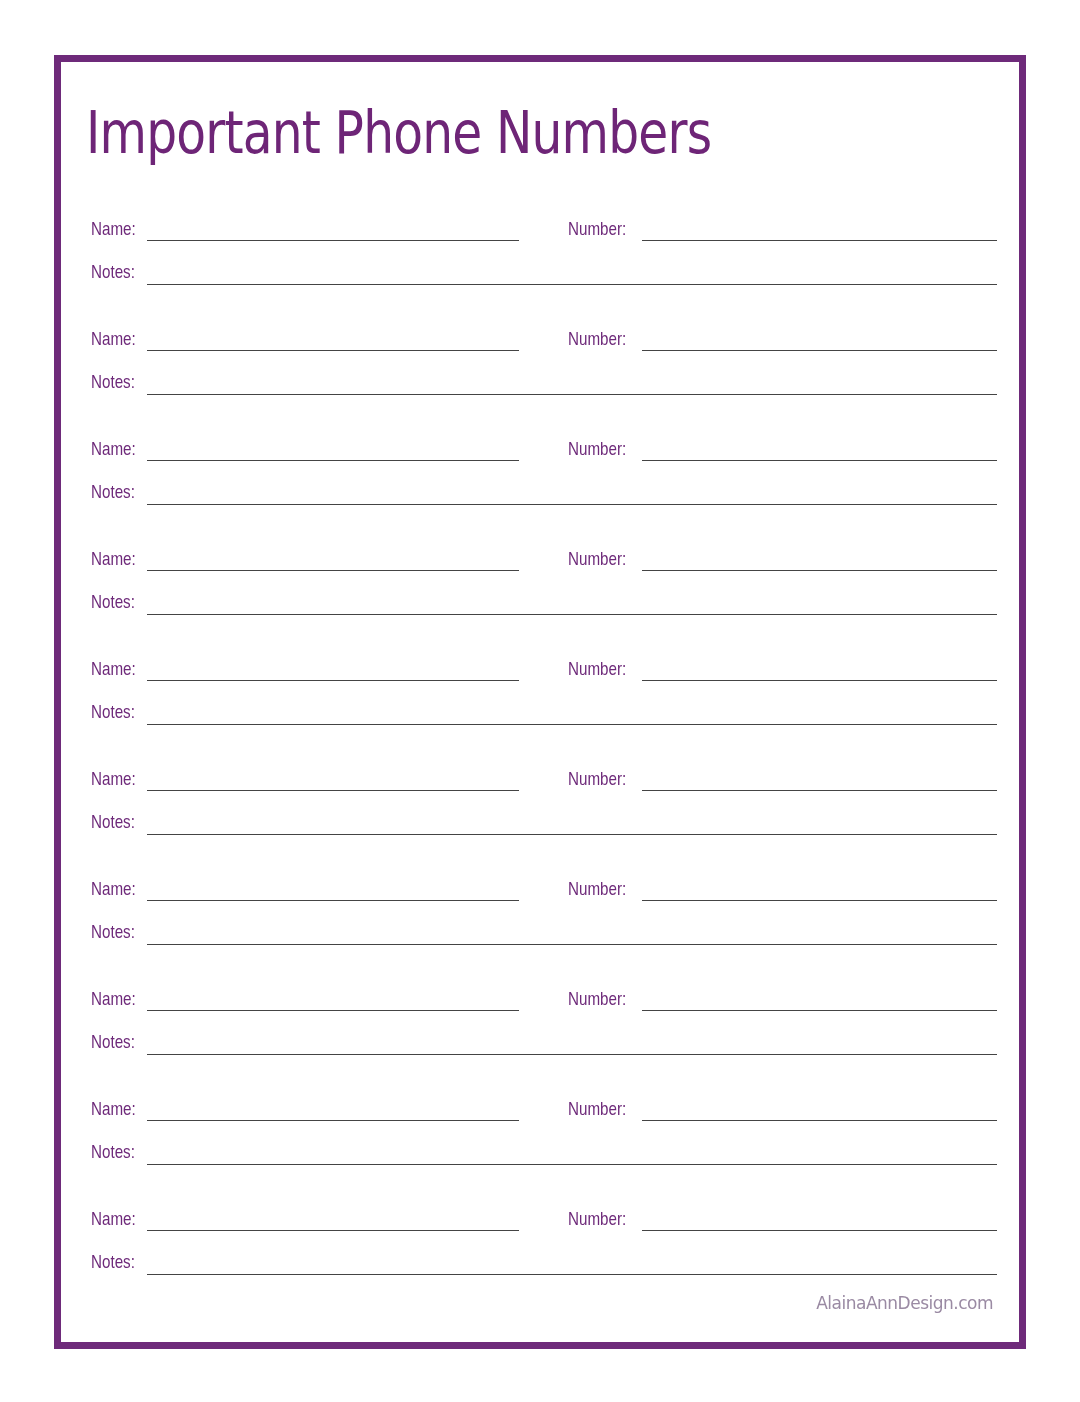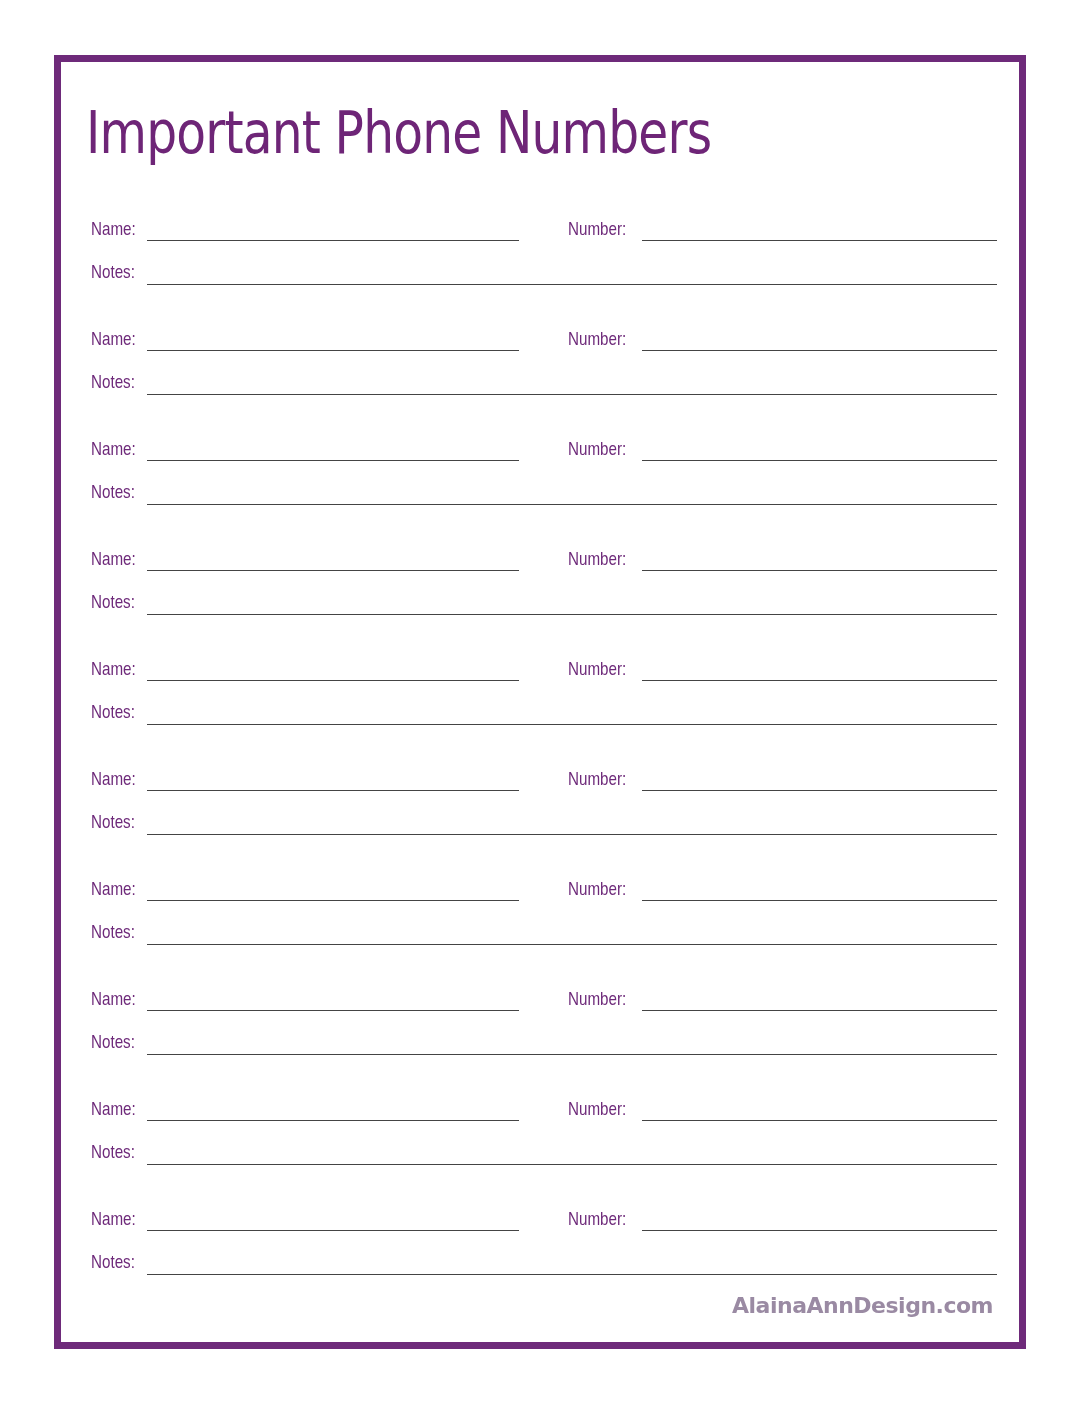--- a/index.html
+++ b/index.html
@@ -2,21 +2,21 @@
 <html><head>
 <meta charset="utf-8">
 <style>
   html, body { margin:0; padding:0; background:#ffffff; }
   body { width:1080px; height:1402px; position:relative; overflow:hidden; font-family:"DejaVu Sans", sans-serif; }
   .frame { position:absolute; left:54px; top:55px; width:958px; height:1280px; border:7px solid #6e2a7a; background:#fff; }
   .title { position:absolute; left:86px; top:104px; font-family:"DejaVu Sans", sans-serif; font-size:58px; font-weight:normal; color:#6e2577; letter-spacing:-1px; transform:scaleX(0.84); transform-origin:left top; line-height:1; }
   .entry { position:absolute; left:4px; width:1076px; height:110px; }
   .lbl { position:absolute; font-family:"Liberation Sans", sans-serif; font-size:19px; color:#6e2a7a; transform:scaleX(0.8); transform-origin:left bottom; line-height:1; }
   .line { position:absolute; height:0; border-bottom:1.6px solid #444; }
-  .footer { position:absolute; right:87px; top:1293px; font-family:"DejaVu Sans", sans-serif; font-size:22px; color:#9a8aa3; letter-spacing:-0.5px; font-weight:700; }
+  .footer { position:absolute; right:87px; top:1293px; font-family:"DejaVu Sans", sans-serif; font-size:17px; color:#9a8aa3; letter-spacing:-0.5px; font-weight:400; }
 </style>
 </head>
 <body>
 
 <div class="frame"></div>
 <div class="title">Important Phone Numbers</div>
 
 <div id="entries">
     <div class="entry" style="top: 0px;">
     <span class="lbl" style="left:87px; top:219px;">Name:</span>

